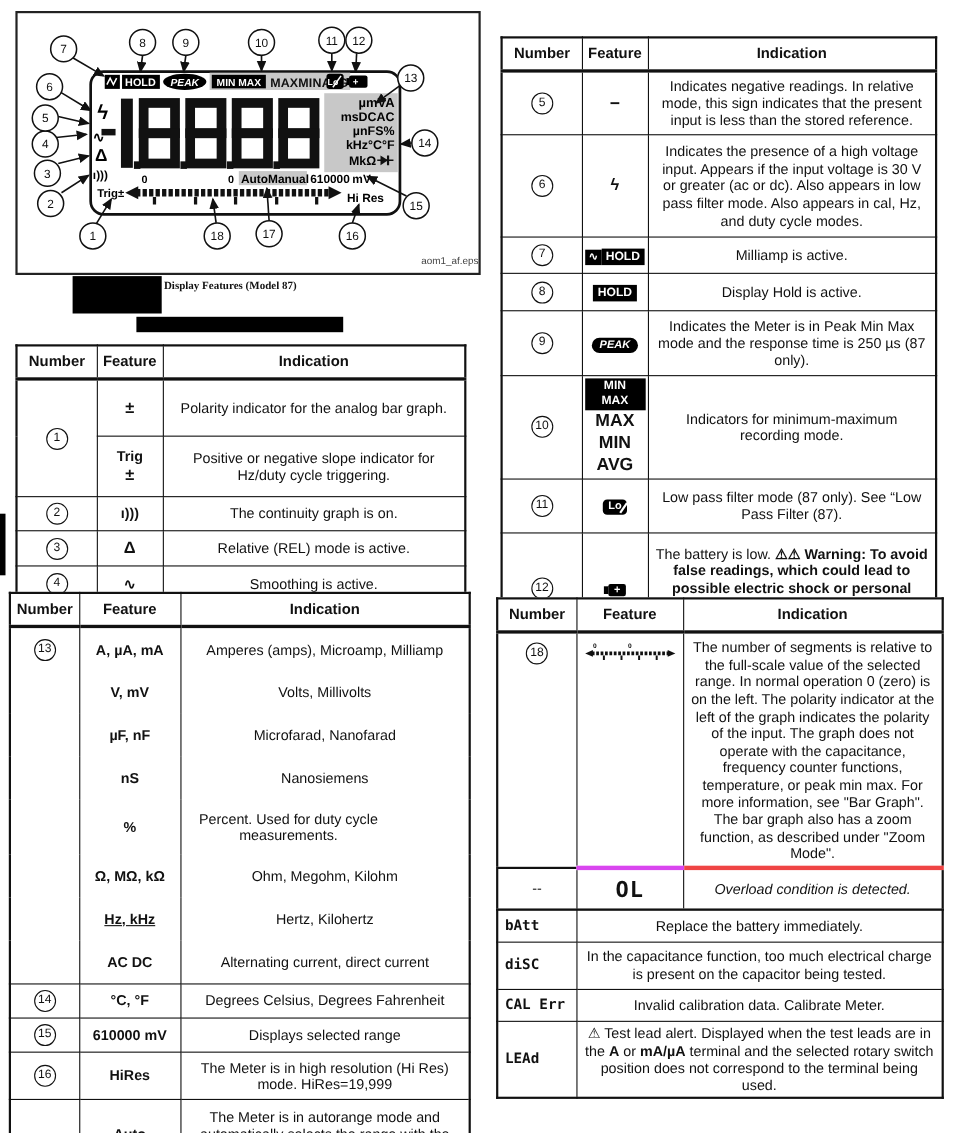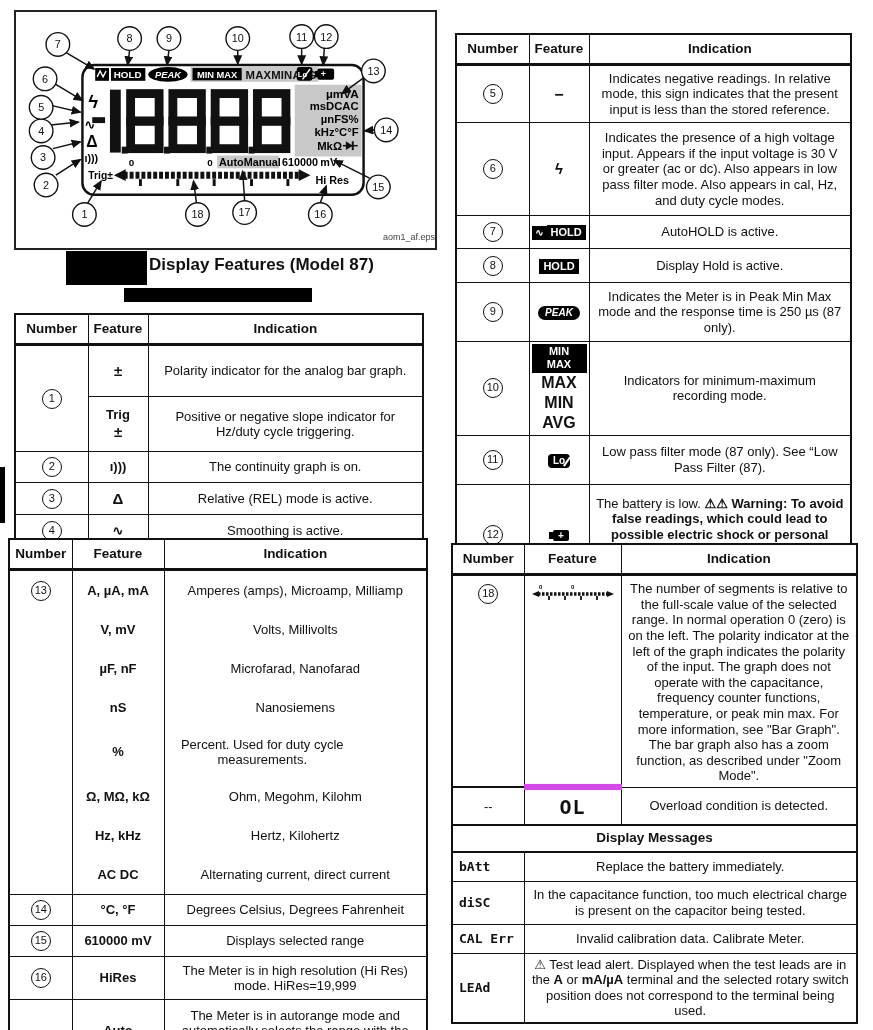--- a/index.html
+++ b/index.html
@@ -3,21 +3,21 @@
 <meta charset="utf-8">
 <style>
   html,body{margin:0;padding:0;background:#fff;}
   #page{position:relative;width:873px;height:1030px;background:#fff;
         font-family:"Liberation Sans",sans-serif;color:#111;overflow:hidden;}
   
   .artifact{position:absolute;background:#000;}
   
   #figure-box{position:absolute;left:14px;top:10px;width:419px;height:236px;border:2px solid #222;background:#fff;}
   .eps-label{position:absolute;left:340px;top:232px;width:95px;text-align:right;font-size:9px;color:#444;}
-  .caption-title{position:absolute;left:149px;top:255px;font-size:17px;font-weight:bold;}
+  .caption-title{position:absolute;left:149px;top:255px;font-size:10px;font-weight:bold;font-family:Liberation Serif, serif;}
   #redact1{position:absolute;left:66px;top:251px;width:81px;height:34px;background:#000;}
   #redact2{position:absolute;left:124px;top:288px;width:188px;height:14px;background:#000;}
   
   .tblwrap{position:absolute;}
   table{border-collapse:collapse;table-layout:fixed;background:#fff;}
   table.manual{border:2px solid #111;}
   td,th{border:1px solid #111;padding:3px 6px;vertical-align:middle;font-size:13px;line-height:1.2;}
   th{font-size:13.5px;font-weight:bold;text-align:center;border-bottom:3px solid #111;padding:6px 4px;}
   td.num{text-align:center;}
   td.feat{text-align:center;font-weight:bold;}
@@ -266,21 +266,21 @@
         <td class="ind">Indicates negative readings. In relative mode, this sign indicates that the present input is less than the stored reference.</td>
       </tr>
       <tr>
         <td class="num" style="height:86px;"><span class="circ">6</span></td>
         <td class="feat" style="font-size:15px;">ϟ</td>
         <td class="ind">Indicates the presence of a high voltage input. Appears if the input voltage is 30 V or greater (ac or dc). Also appears in low pass filter mode. Also appears in cal, Hz, and duty cycle modes.</td>
       </tr>
       <tr>
         <td class="num" style="height:26px;"><span class="circ">7</span></td>
         <td class="feat" style="padding:2px;"><span class="wavebox">∿</span><span class="badge">HOLD</span></td>
-        <td class="ind">AutoHOLD is active.</td>
+        <td class="ind">Milliamp is active.</td>
       </tr>
       <tr>
         <td class="num" style="height:27px;"><span class="circ">8</span></td>
         <td class="feat" style="padding:2px;"><span class="badge">HOLD</span></td>
         <td class="ind">Display Hold is active.</td>
       </tr>
       <tr>
         <td class="num" style="height:52px;"><span class="circ">9</span></td>
         <td class="feat" style="padding:2px;"><span class="badge-peak">PEAK</span></td>
         <td class="ind">Indicates the Meter is in Peak Min Max mode and the response time is 250 µs (87 only).</td>
@@ -341,21 +341,21 @@
       </tr>
       <tr class="nb">
         <td class="feat" style="height:44px;">%</td>
         <td class="ind" style="padding-right:72px;">Percent. Used for duty cycle measurements.</td>
       </tr>
       <tr class="nb">
         <td class="feat" style="height:33px;">Ω, MΩ, kΩ</td>
         <td class="ind">Ohm, Megohm, Kilohm</td>
       </tr>
       <tr class="nb">
-        <td class="feat" style="height:33px;">Hz, kHz</td>
+        <td class="feat" style="height:33px;text-decoration:underline;">Hz, kHz</td>
         <td class="ind">Hertz, Kilohertz</td>
       </tr>
       <tr class="nb">
         <td class="feat" style="height:33px;border-bottom:1px solid #111;">AC DC</td>
         <td class="ind" style="border-bottom:1px solid #111;">Alternating current, direct current</td>
       </tr>
       <tr>
         <td class="num" style="height:24px;"><span class="circ">14</span></td>
         <td class="feat">°C, °F</td>
         <td class="ind">Degrees Celsius, Degrees Fahrenheit</td>
@@ -405,34 +405,31 @@
             <line x1="18" y1="14" x2="18" y2="18" stroke="#111" stroke-width="1.8"></line>
             <line x1="34" y1="14" x2="34" y2="18" stroke="#111" stroke-width="1.8"></line>
             <line x1="50" y1="14" x2="50" y2="18" stroke="#111" stroke-width="1.8"></line>
             <line x1="66" y1="14" x2="66" y2="18" stroke="#111" stroke-width="1.8"></line>
           </svg>
         </td>
         <td class="ind" style="vertical-align:top;padding-top:5px;">The number of segments is relative to the full-scale value of the selected range. In normal operation 0 (zero) is on the left. The polarity indicator at the left of the graph indicates the polarity of the input. The graph does not operate with the capacitance, frequency counter functions, temperature, or peak min max. For more information, see "Bar Graph". The bar graph also has a zoom function, as described under "Zoom Mode".</td>
       </tr>
       <tr>
         <td class="num" style="height:30px;border-top:2px solid #111;">--</td>
-        <td class="feat" style="border-top:6px solid #d946ef;"><span class="ol-seg">OL</span></td>
-        <td class="ind" style="border-top:1px solid #ef4444;">Overload condition is detected.</td>
+        <td class="feat" style="border-top:4px solid #d946ef;"><span class="ol-seg">OL</span></td>
+        <td class="ind" style="border-top:4px solid #ef4444;font-style:italic;">Overload condition is detected.</td>
       </tr>
     </tbody>
       </table>
     <table class="manual" style="width:407px;margin-top:-2px;">
       <colgroup>
           <col style="width:72px">
           <col>
         </colgroup>
       <tbody>
-          <tr>
-        <th colspan="2" style="border-bottom:2px solid #111;padding:4px;">Display Messages</th>
-      </tr>
       <tr>
         <td class="seg" style="height:22px;">bAtt</td>
         <td class="ind">Replace the battery immediately.</td>
       </tr>
       <tr>
         <td class="seg" style="height:36px;">diSC</td>
         <td class="ind">In the capacitance function, too much electrical charge is present on the capacitor being tested.</td>
       </tr>
       <tr>
         <td class="seg" style="height:22px;">CAL Err</td>

